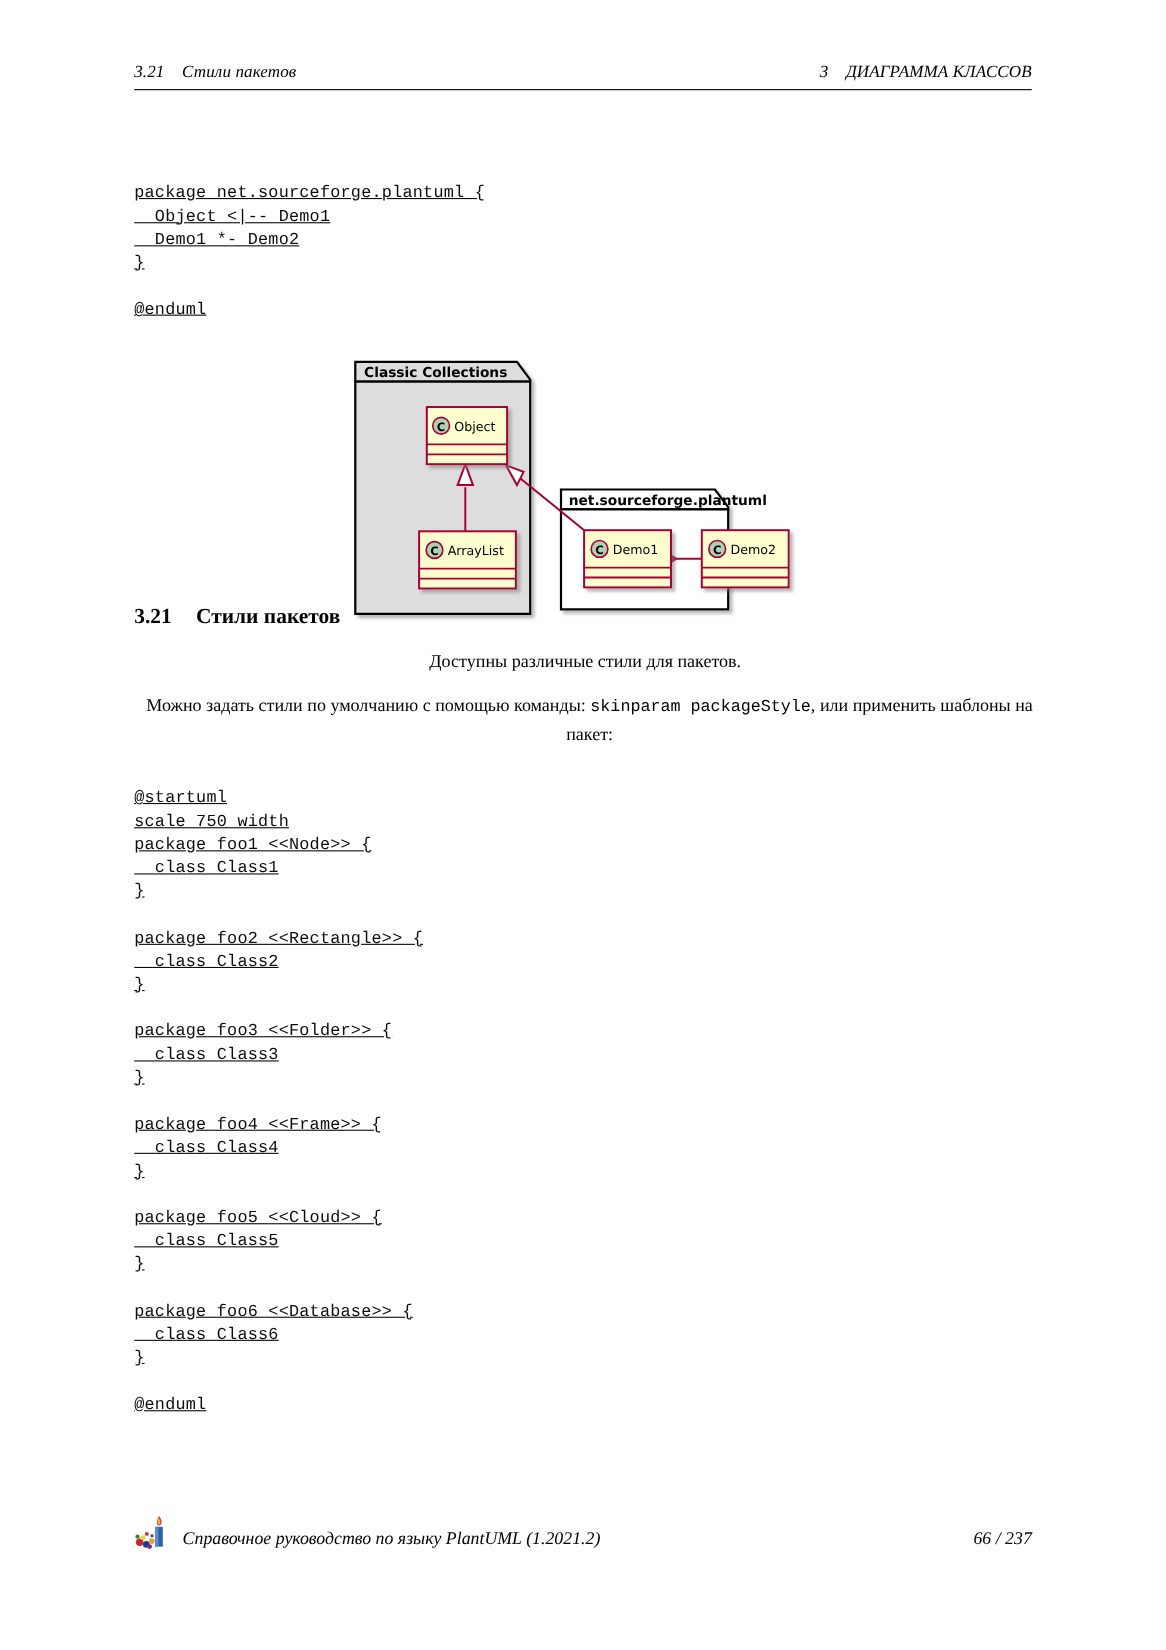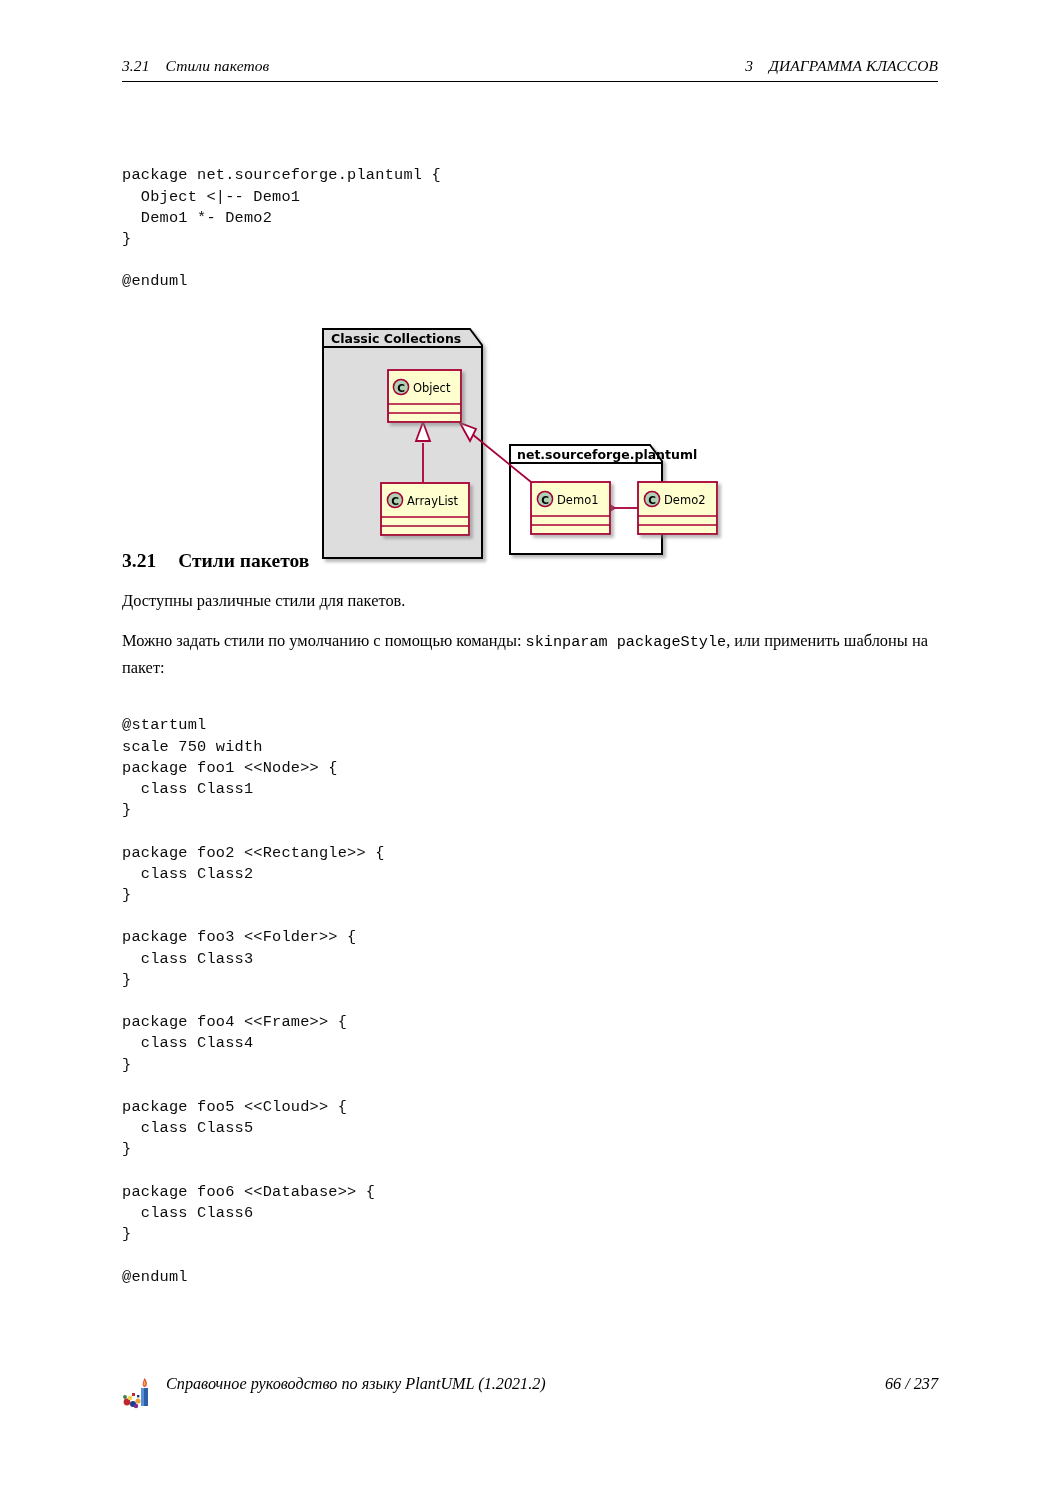--- a/index.html
+++ b/index.html
@@ -48,20 +48,21 @@
 
   
   .code {
     position: absolute;
     font-family: "Liberation Mono", monospace;
     font-size: 15.3px;
     line-height: 21.2px;
     white-space: pre;
     letter-spacing: 0.2px;
     color: #0c0c0c;
+    text-decoration: underline;
   }
   #code-top { left: 122px; top: 150px; }
   #code-main { left: 122px; top: 700px; }
 
   
   .section-heading {
     position: absolute;
     left: 122px;
     top: 550px;
     font-weight: bold;
@@ -69,36 +70,37 @@
     display: flex;
     gap: 22px;
   }
 
   
   .para {
     position: absolute;
     font-size: 16.4px;
     line-height: 25px;
     color: #000;
+    text-align: center;
   }
   #para-1 { left: 122px; top: 588px; width: 820px; }
   #para-2 { left: 122px; top: 613px; width: 828px; margin-top: 15px; }
   .mono-inline {
     font-family: "Liberation Mono", monospace;
     font-size: 15.2px;
   }
 
   
   .footer {
     position: absolute;
     left: 122px;
     top: 1375px;
     width: 816px;
     display: flex;
-    align-items: flex-start;
+    align-items: flex-end;
   }
   .footer-logo {
     width: 32px;
     height: 34px;
     margin-right: 12px;
     flex: 0 0 auto;
   }
   .footer-text {
     font-style: italic;
     font-size: 16.2px;

